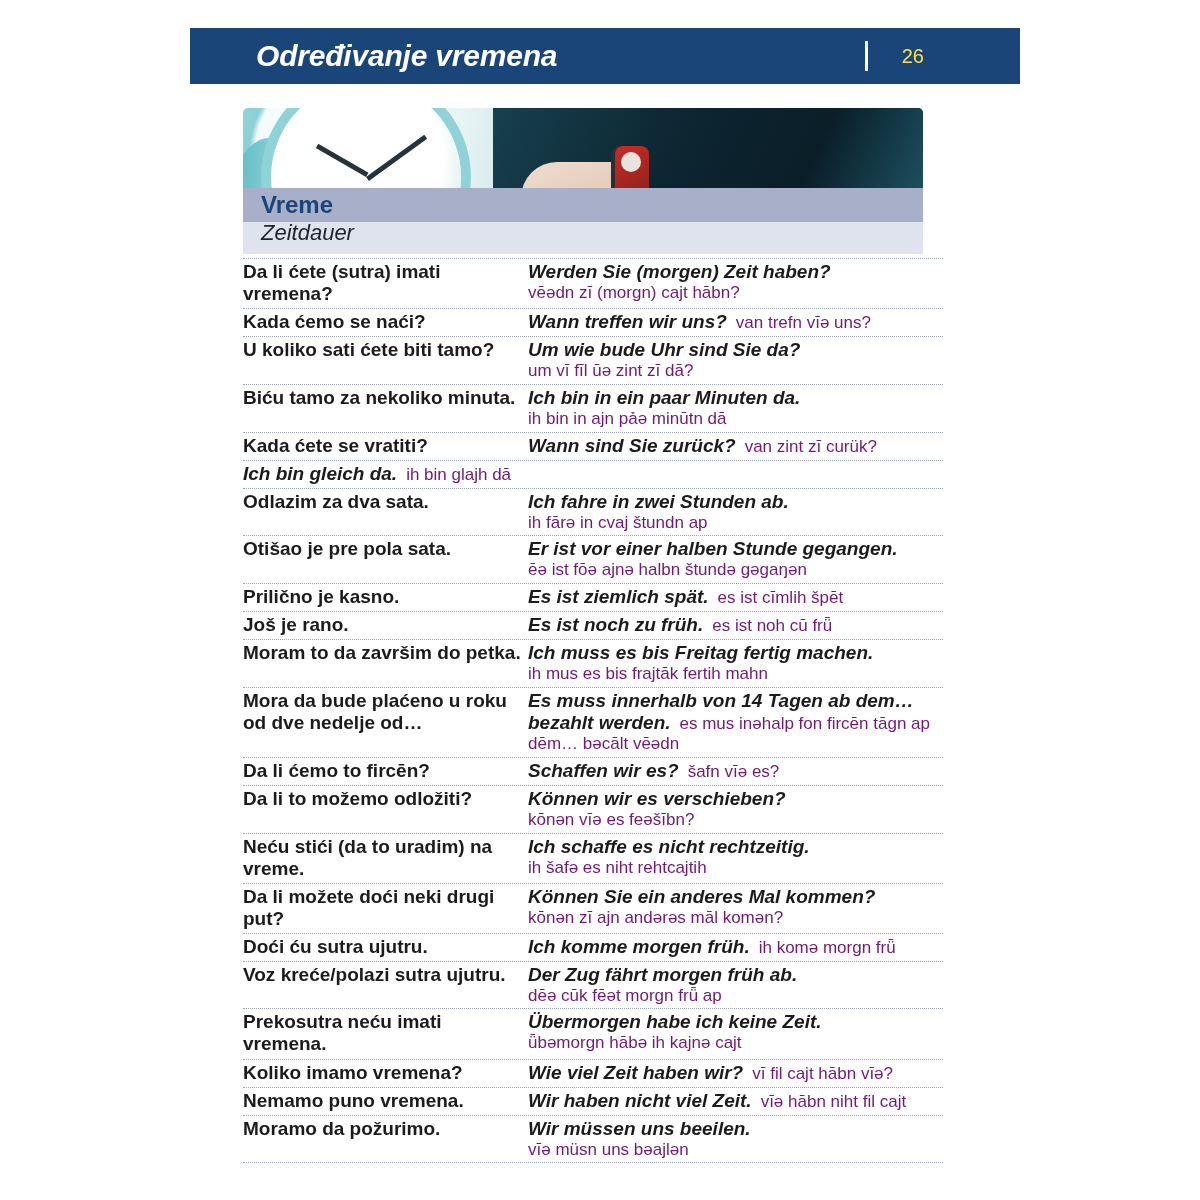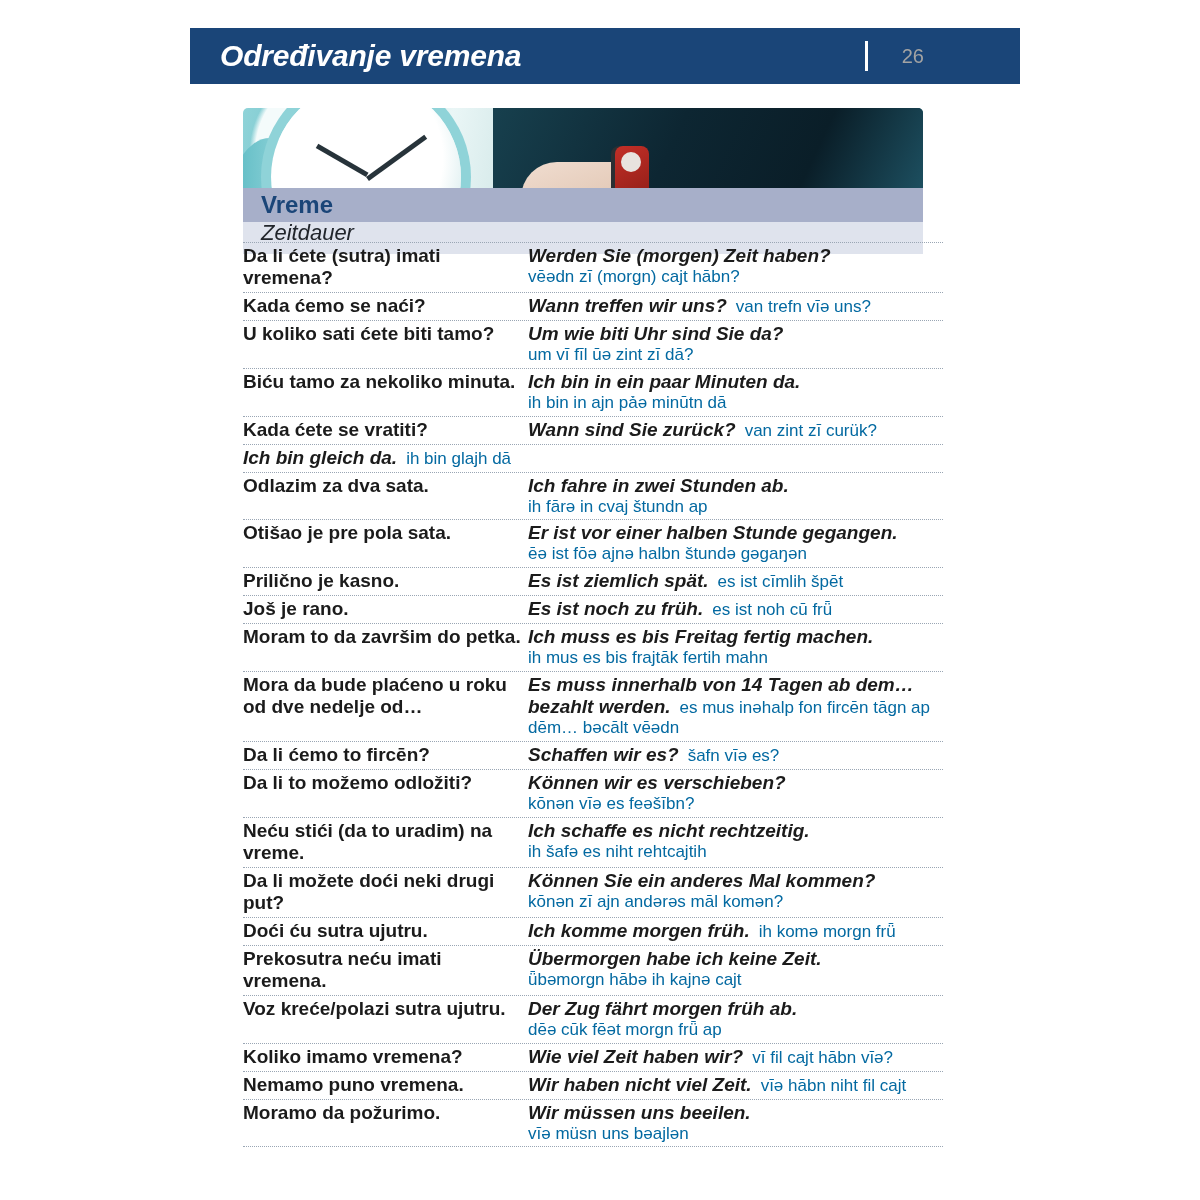--- a/index.html
+++ b/index.html
@@ -26,36 +26,36 @@
     display: flex;
     align-items: center;
   }
   .header-title {
     flex: 1 1 auto;
     color: #ffffff;
     font-size: 30px;
     font-weight: bold;
     font-style: italic;
     letter-spacing: -0.2px;
-    padding-left: 30px;
+    padding-left: 66px;
     line-height: 1;
   }
   .header-right {
     display: flex;
     align-items: center;
     padding-right: 96px;
   }
   .header-divider {
     width: 3px;
     height: 30px;
     background: #ffffff;
     margin-right: 34px;
   }
   .header-page {
-    color: #a3a3a3;
+    color: #fde047;
     font-size: 20px;
     line-height: 1;
   }
 
   
   .banner {
     position: absolute;
     left: 243px;
     top: 108px;
     width: 680px;
@@ -175,21 +175,21 @@
     color: #21252b;
     font-size: 22px;
     font-style: italic;
     line-height: 1;
   }
 
   
   .phrase-table {
     position: absolute;
     left: 243px;
-    top: 242px;
+    top: 258px;
     width: 700px;
   }
   .phrase-row {
     display: flex;
     align-items: flex-start;
     border-bottom: 1px dotted #9aa6b4;
     padding: 2px 0 3px 0;
   }
   .phrase-row:first-child {
     border-top: 1px dotted #9aa6b4;
@@ -209,21 +209,21 @@
     line-height: 1.16;
   }
   .target-text {
     color: #1b1b1b;
     font-size: 19px;
     font-style: italic;
     font-weight: 600;
     text-align: right;
   }
   .phonetic {
-    color: #0369a1;
+    color: #701a75;
     font-size: 17px;
     font-weight: normal;
     font-style: normal;
   }
   .phonetic.inline {
     margin-left: 9px;
   }
   .phonetic.block {
     display: block;
   }
@@ -261,21 +261,21 @@
     <div class="phrase-row">
       <div class="col-src">Da li ćete (sutra) imati vremena?</div>
       <div class="col-tgt"><span class="target-text">Werden Sie (morgen) Zeit haben?</span><span class="phonetic block">vēədn zī (morgn) cajt hābn?</span></div>
     </div>
     <div class="phrase-row">
       <div class="col-src">Kada ćemo se naći?</div>
       <div class="col-tgt"><span class="target-text">Wann treffen wir uns?</span><span class="phonetic inline">van trefn vīə uns?</span></div>
     </div>
     <div class="phrase-row">
       <div class="col-src">U koliko sati ćete biti tamo?</div>
-      <div class="col-tgt"><span class="target-text">Um wie biti Uhr sind Sie da?</span><span class="phonetic block">um vī fīl ūə zint zī dā?</span></div>
+      <div class="col-tgt"><span class="target-text">Um wie bude Uhr sind Sie da?</span><span class="phonetic block">um vī fīl ūə zint zī dā?</span></div>
     </div>
     <div class="phrase-row">
       <div class="col-src">Biću tamo za nekoliko minuta.</div>
       <div class="col-tgt"><span class="target-text">Ich bin in ein paar Minuten da.</span><span class="phonetic block">ih bin in ajn pảə minūtn dā</span></div>
     </div>
     <div class="phrase-row">
       <div class="col-src">Kada ćete se vratiti?</div>
       <div class="col-tgt"><span class="target-text">Wann sind Sie zurück?</span><span class="phonetic inline">van zint zī curük?</span></div>
     </div>
     <div class="phrase-row">
@@ -319,28 +319,28 @@
     </div>
     <div class="phrase-row">
       <div class="col-src">Da li možete doći neki drugi put?</div>
       <div class="col-tgt"><span class="target-text">Können Sie ein anderes Mal kommen?</span><span class="phonetic block">kōnən zī ajn andərəs māl komən?</span></div>
     </div>
     <div class="phrase-row">
       <div class="col-src">Doći ću sutra ujutru.</div>
       <div class="col-tgt"><span class="target-text">Ich komme morgen früh.</span><span class="phonetic inline">ih komə morgn frǖ</span></div>
     </div>
     <div class="phrase-row">
+      <div class="col-src">Voz kreće/polazi sutra ujutru.</div>
+      <div class="col-tgt"><span class="target-text">Der Zug fährt morgen früh ab.</span><span class="phonetic block">dēə cūk fēət morgn frǖ ap</span></div>
+    </div>
+    <div class="phrase-row">
       <div class="col-src">Prekosutra neću imati vremena.</div>
       <div class="col-tgt"><span class="target-text">Übermorgen habe ich keine Zeit.</span><span class="phonetic block">ǖbəmorgn hābə ih kajnə cajt</span></div>
     </div>
     <div class="phrase-row">
-      <div class="col-src">Voz kreće/polazi sutra ujutru.</div>
-      <div class="col-tgt"><span class="target-text">Der Zug fährt morgen früh ab.</span><span class="phonetic block">dēə cūk fēət morgn frǖ ap</span></div>
-    </div>
-    <div class="phrase-row">
       <div class="col-src">Koliko imamo vremena?</div>
       <div class="col-tgt"><span class="target-text">Wie viel Zeit haben wir?</span><span class="phonetic inline">vī fil cajt hābn vīə?</span></div>
     </div>
     <div class="phrase-row">
       <div class="col-src">Nemamo puno vremena.</div>
       <div class="col-tgt"><span class="target-text">Wir haben nicht viel Zeit.</span><span class="phonetic inline">vīə hābn niht fil cajt</span></div>
     </div>
     <div class="phrase-row">
       <div class="col-src">Moramo da požurimo.</div>
       <div class="col-tgt"><span class="target-text">Wir müssen uns beeilen.</span><span class="phonetic block">vīə müsn uns bəajlən</span></div>

